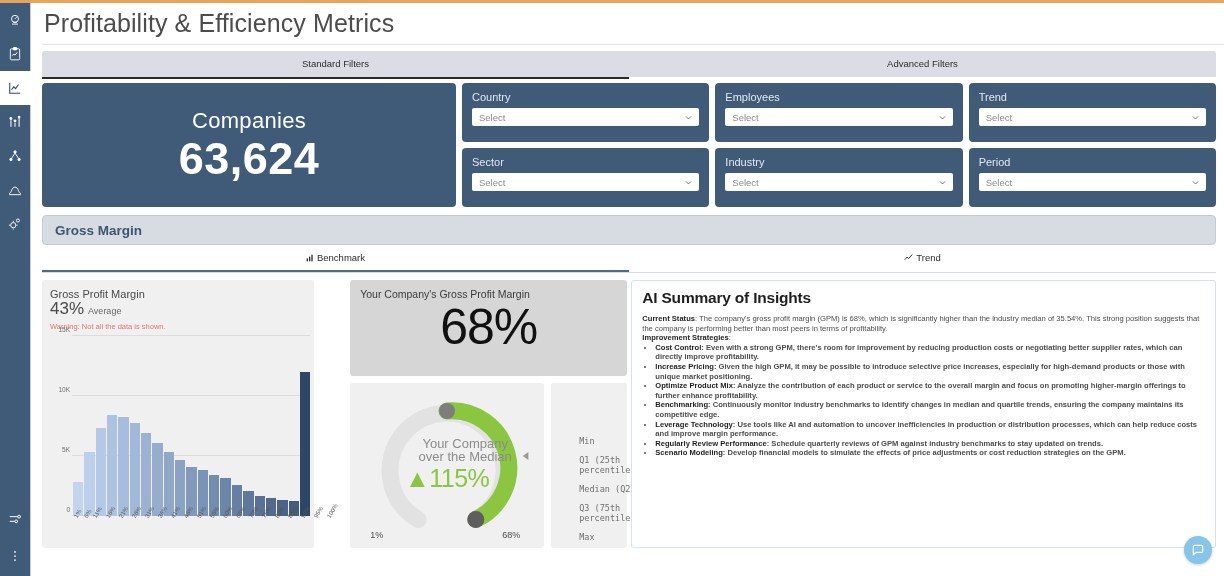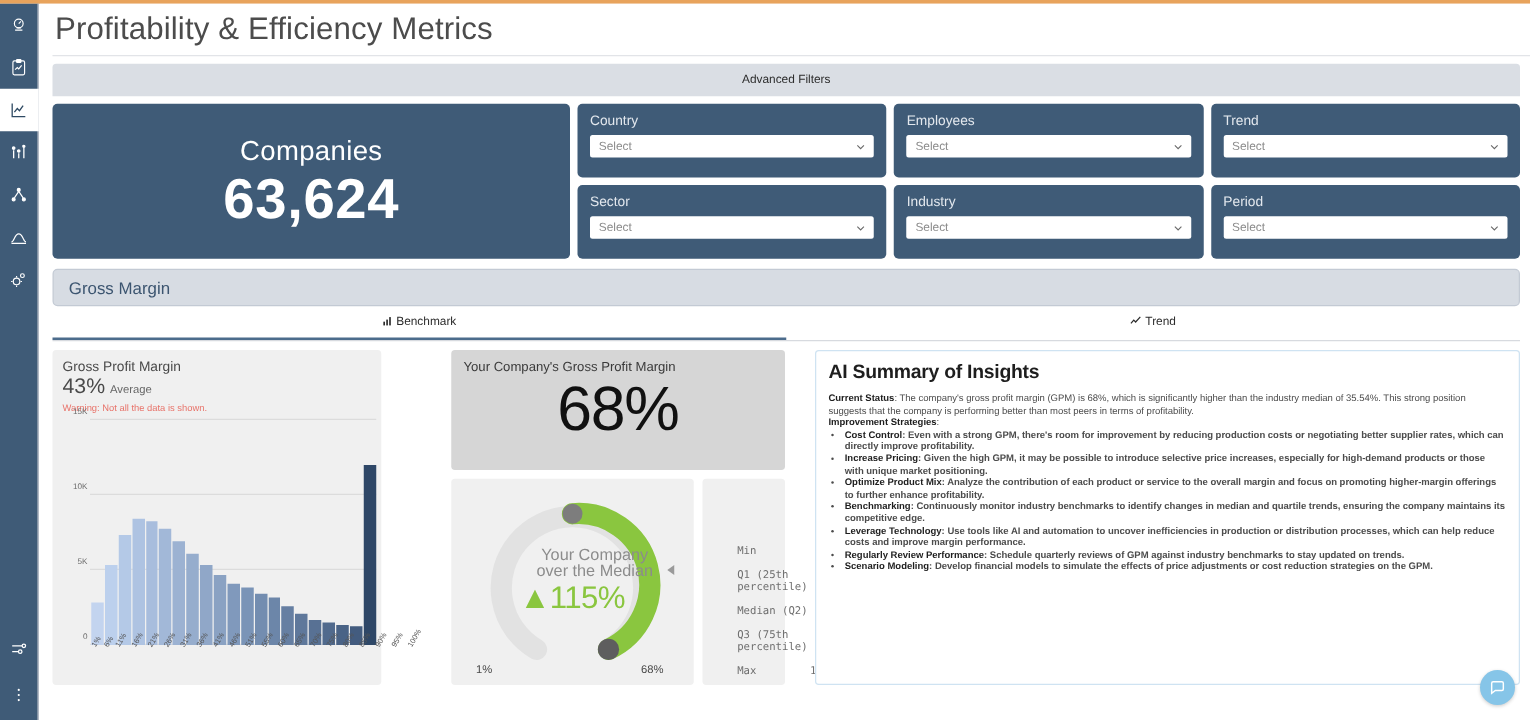--- a/index.html
+++ b/index.html
@@ -101,25 +101,25 @@
   }
   .select-box .sval { flex: 1 1 auto; font-size: 9.5px; color: #8b8b8b; }
   .chev { width: 9px; height: 9px; color: #6a6a6a; }
 
   
   #section-bar {
     margin: 8px 8px 0 10px; height: 30px;
     background: #d7dce3; border: 1px solid #c3cad4; border-radius: 4px;
     display: flex; align-items: center; padding-left: 12px;
   }
-  #section-title { font-size: 13.5px; font-weight: 400; color: #3c5570; }
+  #section-title { font-size: 13.5px; font-weight: 700; color: #3c5570; }
 
   
   #content {
-    display: flex; gap: 24px; margin: 7px 8px 0 10px; height: 268px; border-radius: 17px;
+    display: flex; gap: 4px; margin: 7px 8px 0 10px; height: 268px; border-radius: 17px;
   }
   .panel { background: #f0f0f0; border-radius: 3px; }
 
   
   #hist-panel { width: 383px; position: relative; padding: 8px 6px 0 8px; }
   #hist-title { font-size: 11px; color: #4a4a4a; }
   #hist-avg-row { display: flex; align-items: baseline; gap: 4px; margin-top: -1px; }
   #hist-avg { font-size: 17px; color: #4a4a4a; font-weight: 400; }
   #hist-avg-sub { font-size: 9px; color: #666; }
   #hist-warning { font-size: 7.5px; color: #e8736a; margin-top: 3px; }
@@ -269,20 +269,21 @@
     </svg>
   </div>
 </div>
 
 <div id="main">
 
   <div id="page-title">Profitability &amp; Efficiency Metrics</div>
   <div id="title-rule"></div>
 
   <div class="tabstrip">
+    <div class="tab active">Standard Filters</div>
     <div class="tab">Advanced Filters</div>
   </div>
 
   <div id="filters">
 
     <div id="kpi-card">
       <div id="kpi-label">Companies</div>
       <div id="kpi-value">63,624</div>
     </div>
 

